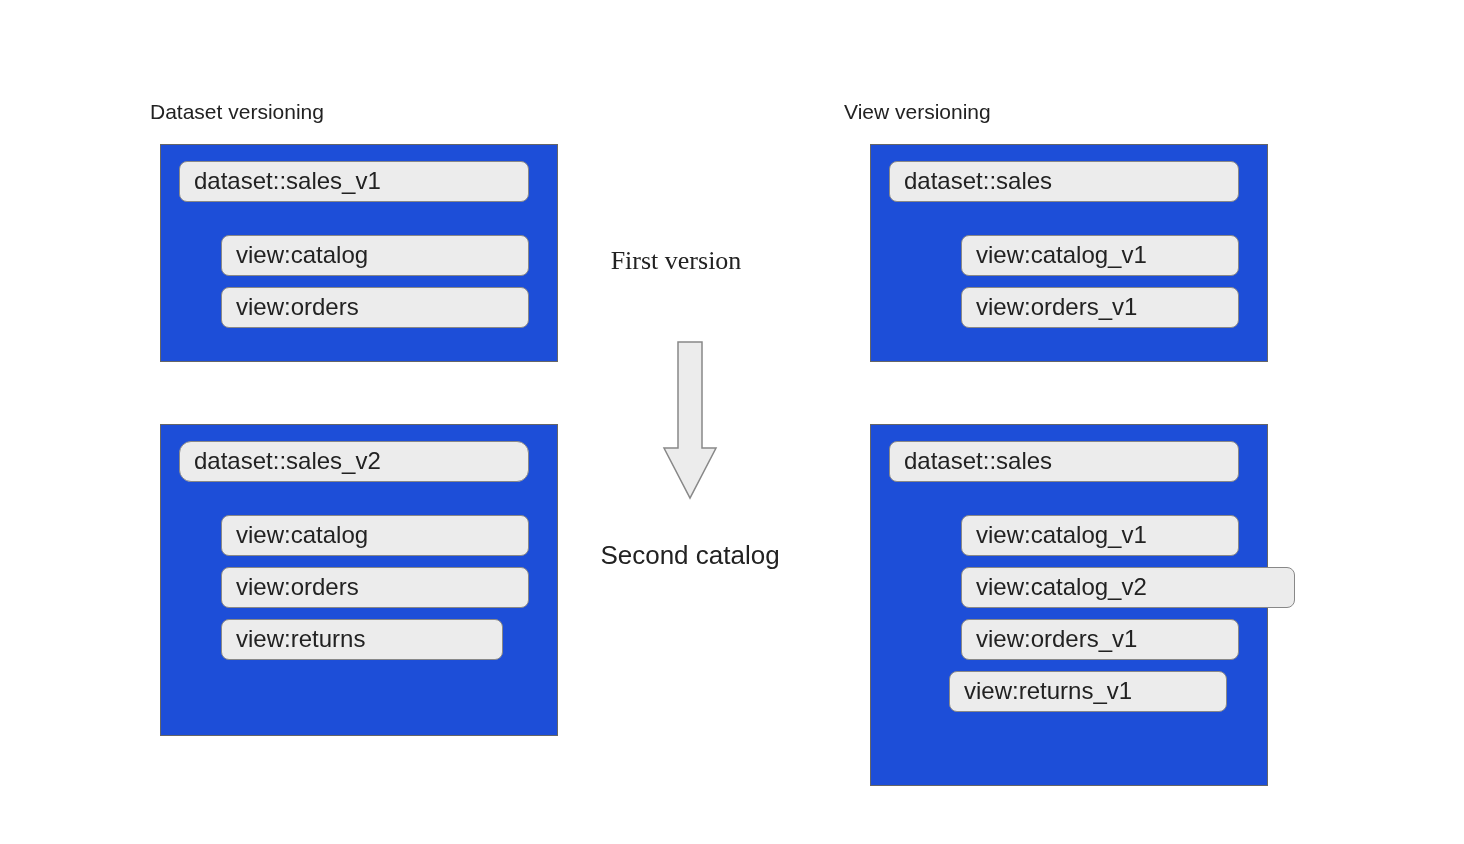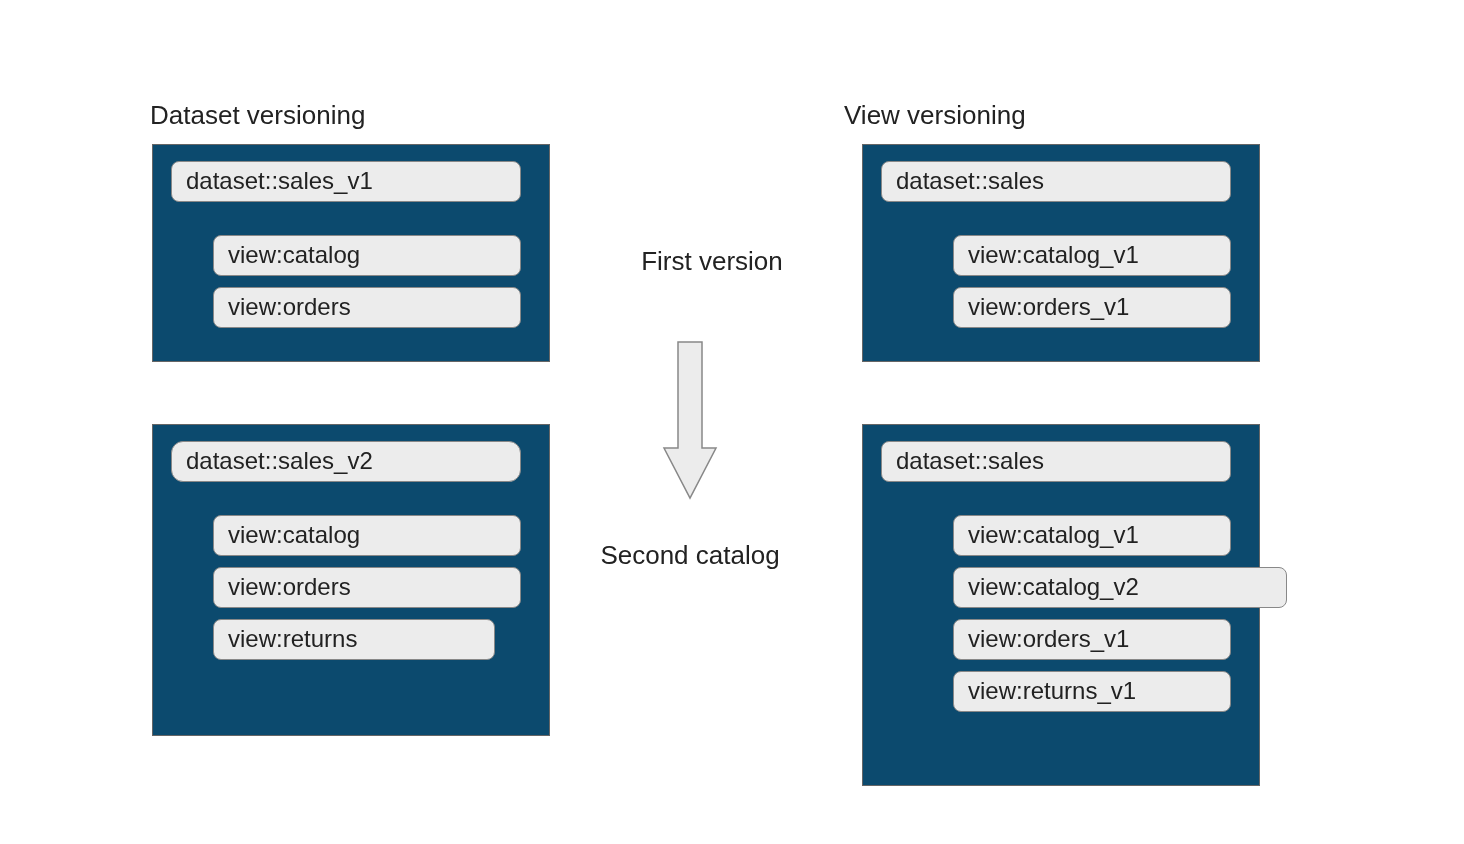--- a/index.html
+++ b/index.html
@@ -5,35 +5,36 @@
     * { box-sizing: border-box; margin: 0; padding: 0; }
     body {
       font-family: Arial, Helvetica, sans-serif;
       background: #ffffff;
       width: 1464px;
       height: 844px;
       position: relative;
       color: #222;
     }
     .heading {
-      font-size: 26px;
+      font-size: 21px;
       position: absolute;
       font-weight: 400;
     }
     .mid-label {
       font-size: 26px;
       position: absolute;
       font-weight: 400;
       text-align: center;
     }
     .block {
       position: absolute;
       border: 1px solid #666;
-      background: #0c4a6e;
+      background: #1d4ed8;
       padding-top: 14px;
+      margin-left: 8px;
     }
     .pill {
       position: absolute;
       border: 1px solid #888;
       background: #ececec;
       border-radius: 8px;
       font-size: 24px;
       padding: 5px 14px;
       line-height: 1.2;
     }
@@ -64,23 +65,23 @@
   <div class="pill" style="left:18px; top:16px; width:350px;">dataset::sales</div>
   <div class="pill" style="left:90px; top:90px; width:278px;">view:catalog_v1</div>
   <div class="pill" style="left:90px; top:142px; width:278px;">view:orders_v1</div>
 </div>
 
 <div class="block" style="left:862px; top:424px; width:398px; height:362px;">
   <div class="pill" style="left:18px; top:16px; width:350px;">dataset::sales</div>
   <div class="pill" style="left:90px; top:90px; width:278px;">view:catalog_v1</div>
   <div class="pill" style="left:90px; top:142px; width:334px;">view:catalog_v2</div>
   <div class="pill" style="left:90px; top:194px; width:278px;">view:orders_v1</div>
-  <div class="pill" style="left:90px; top:246px; width:278px;">view:returns_v1</div>
+  <div class="pill" style="left:78px; top:246px; width:278px;">view:returns_v1</div>
 </div>
 
-<div class="mid-label" style="left:612px; top:246px; width:200px;">First version</div>
+<div class="mid-label" style="left:576px; top:246px; width:200px;font-family:Liberation Serif, serif;">First version</div>
 <div class="mid-label" style="left:570px; top:540px; width:240px;">Second catalog</div>
 
 <div class="arrow" style="left:660px; top:338px;">
   <svg width="60" height="170" viewBox="0 0 60 170">
     <path d="M 18 4 L 42 4 L 42 110 L 56 110 L 30 160 L 4 110 L 18 110 Z" fill="#ececec" stroke="#888" stroke-width="1.5"></path>
   </svg>
 </div>
 
 </body></html>

